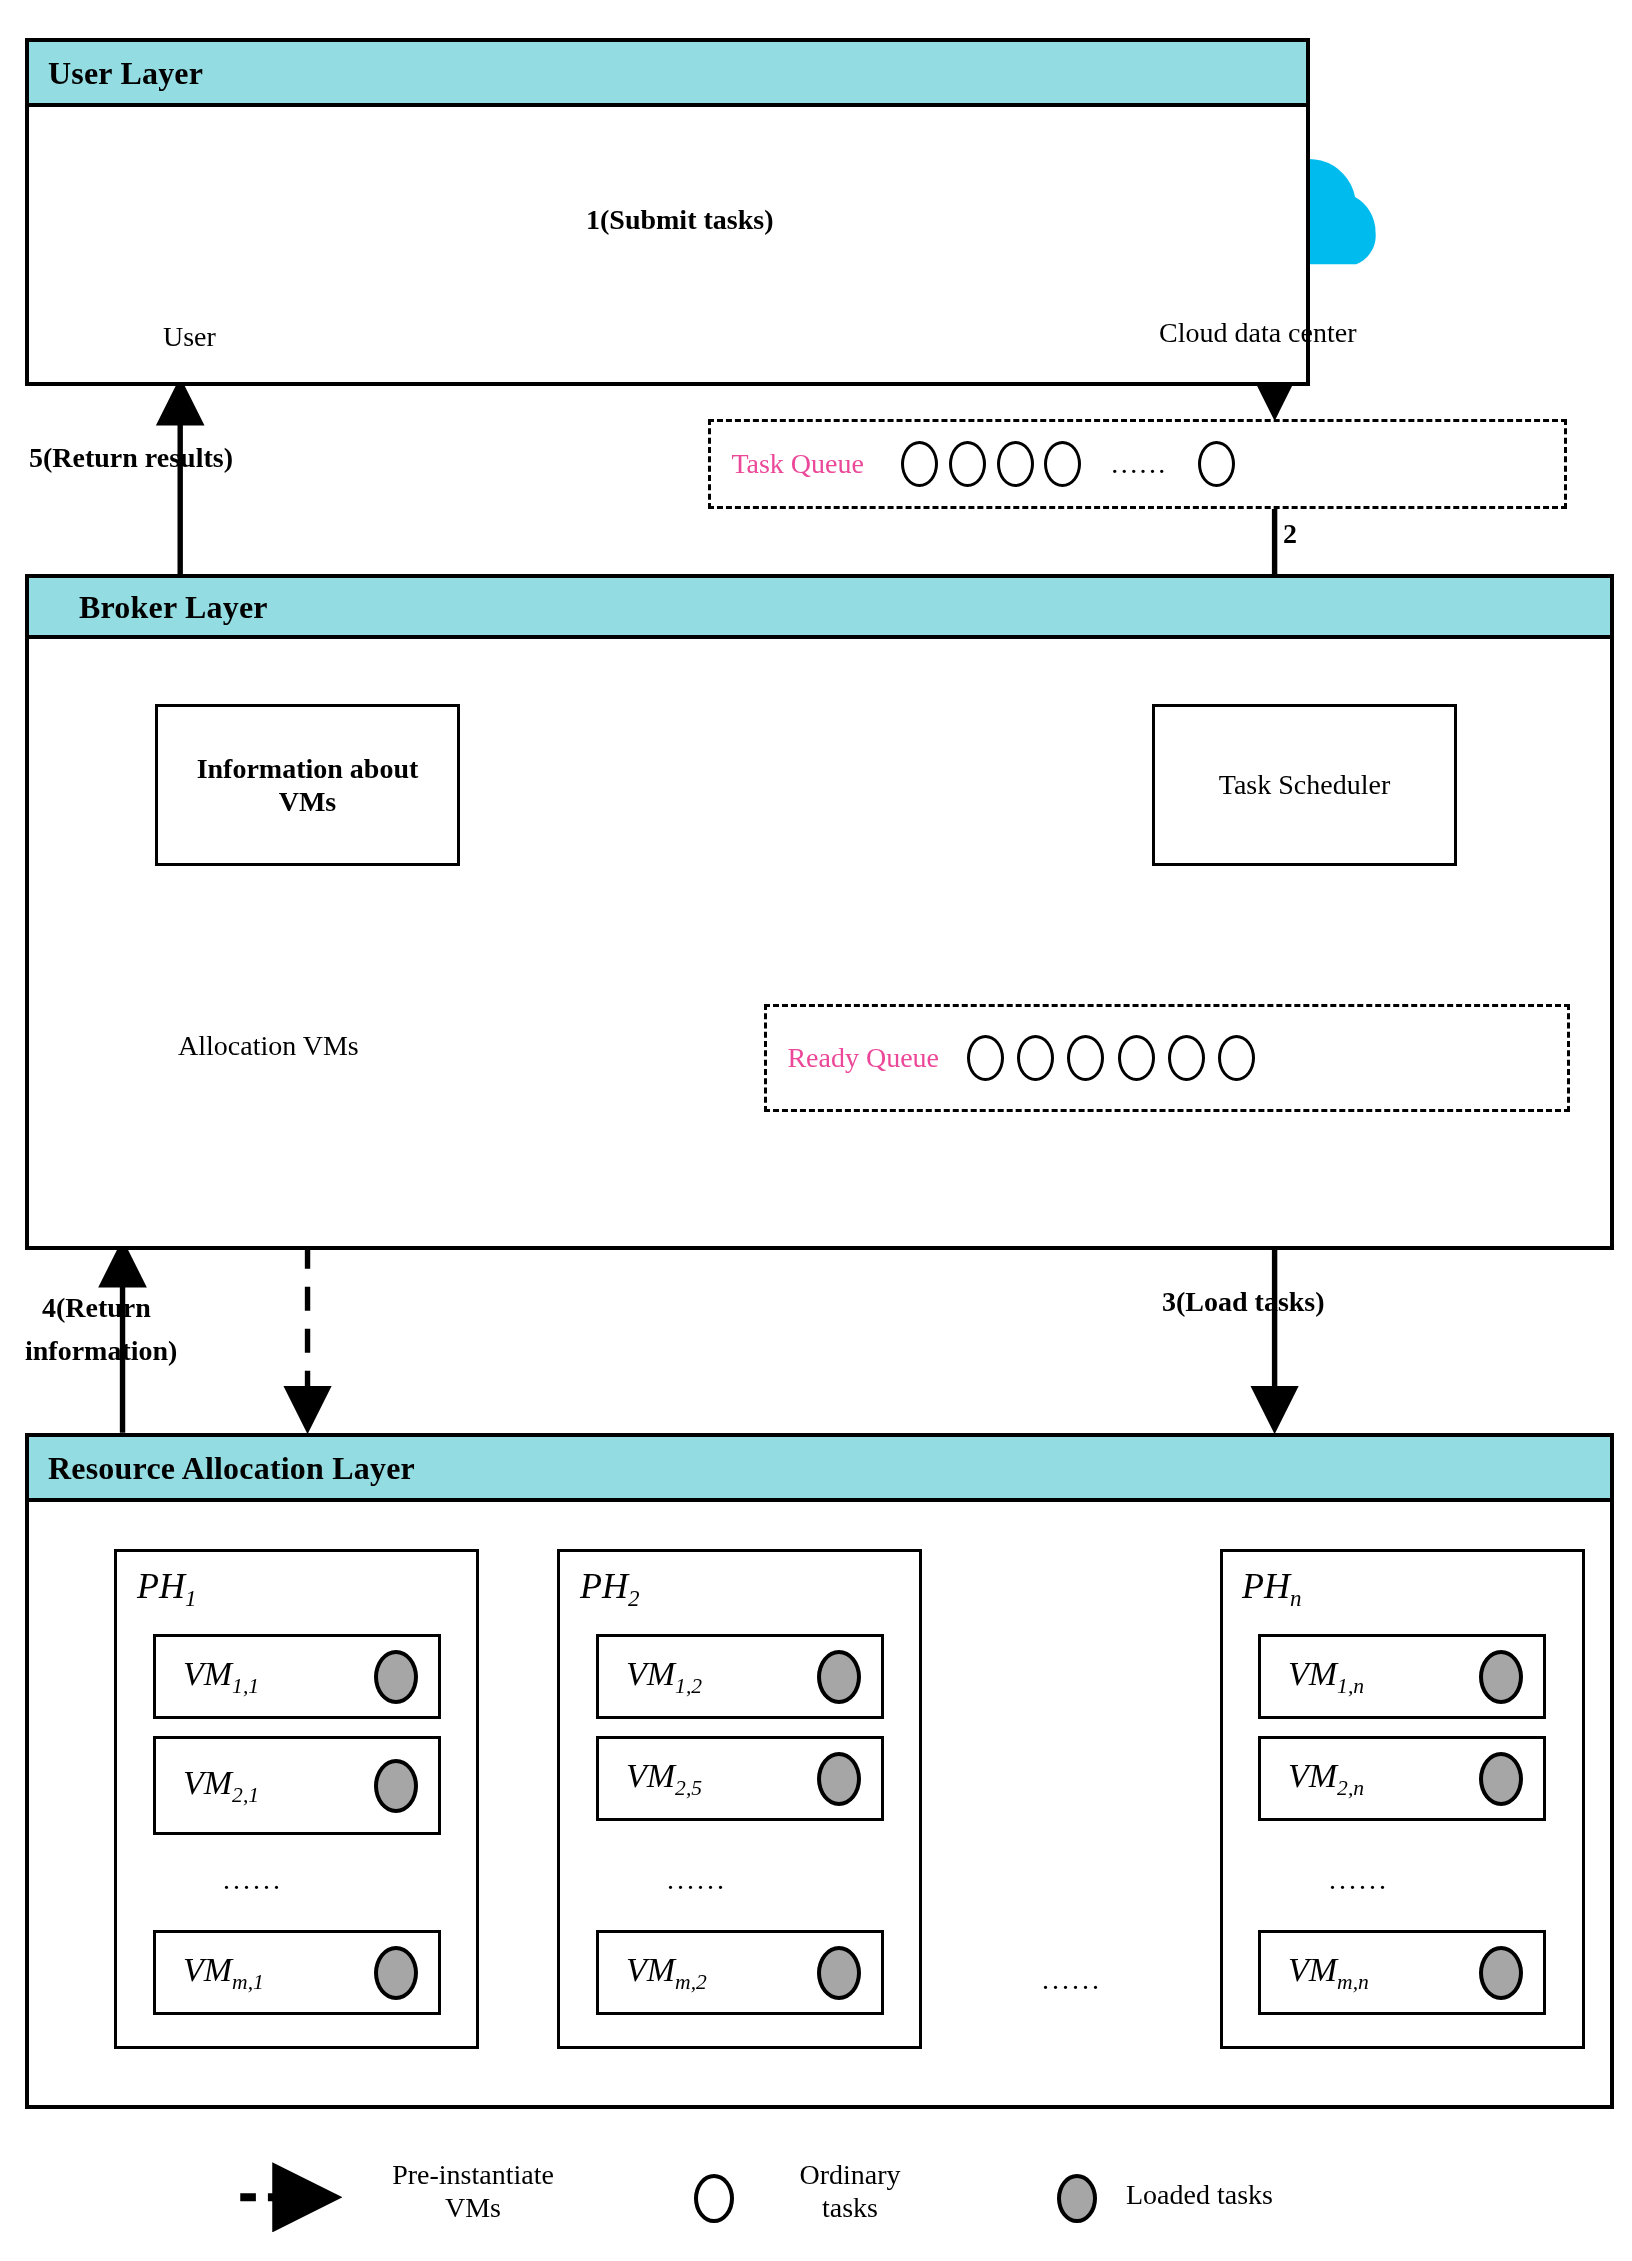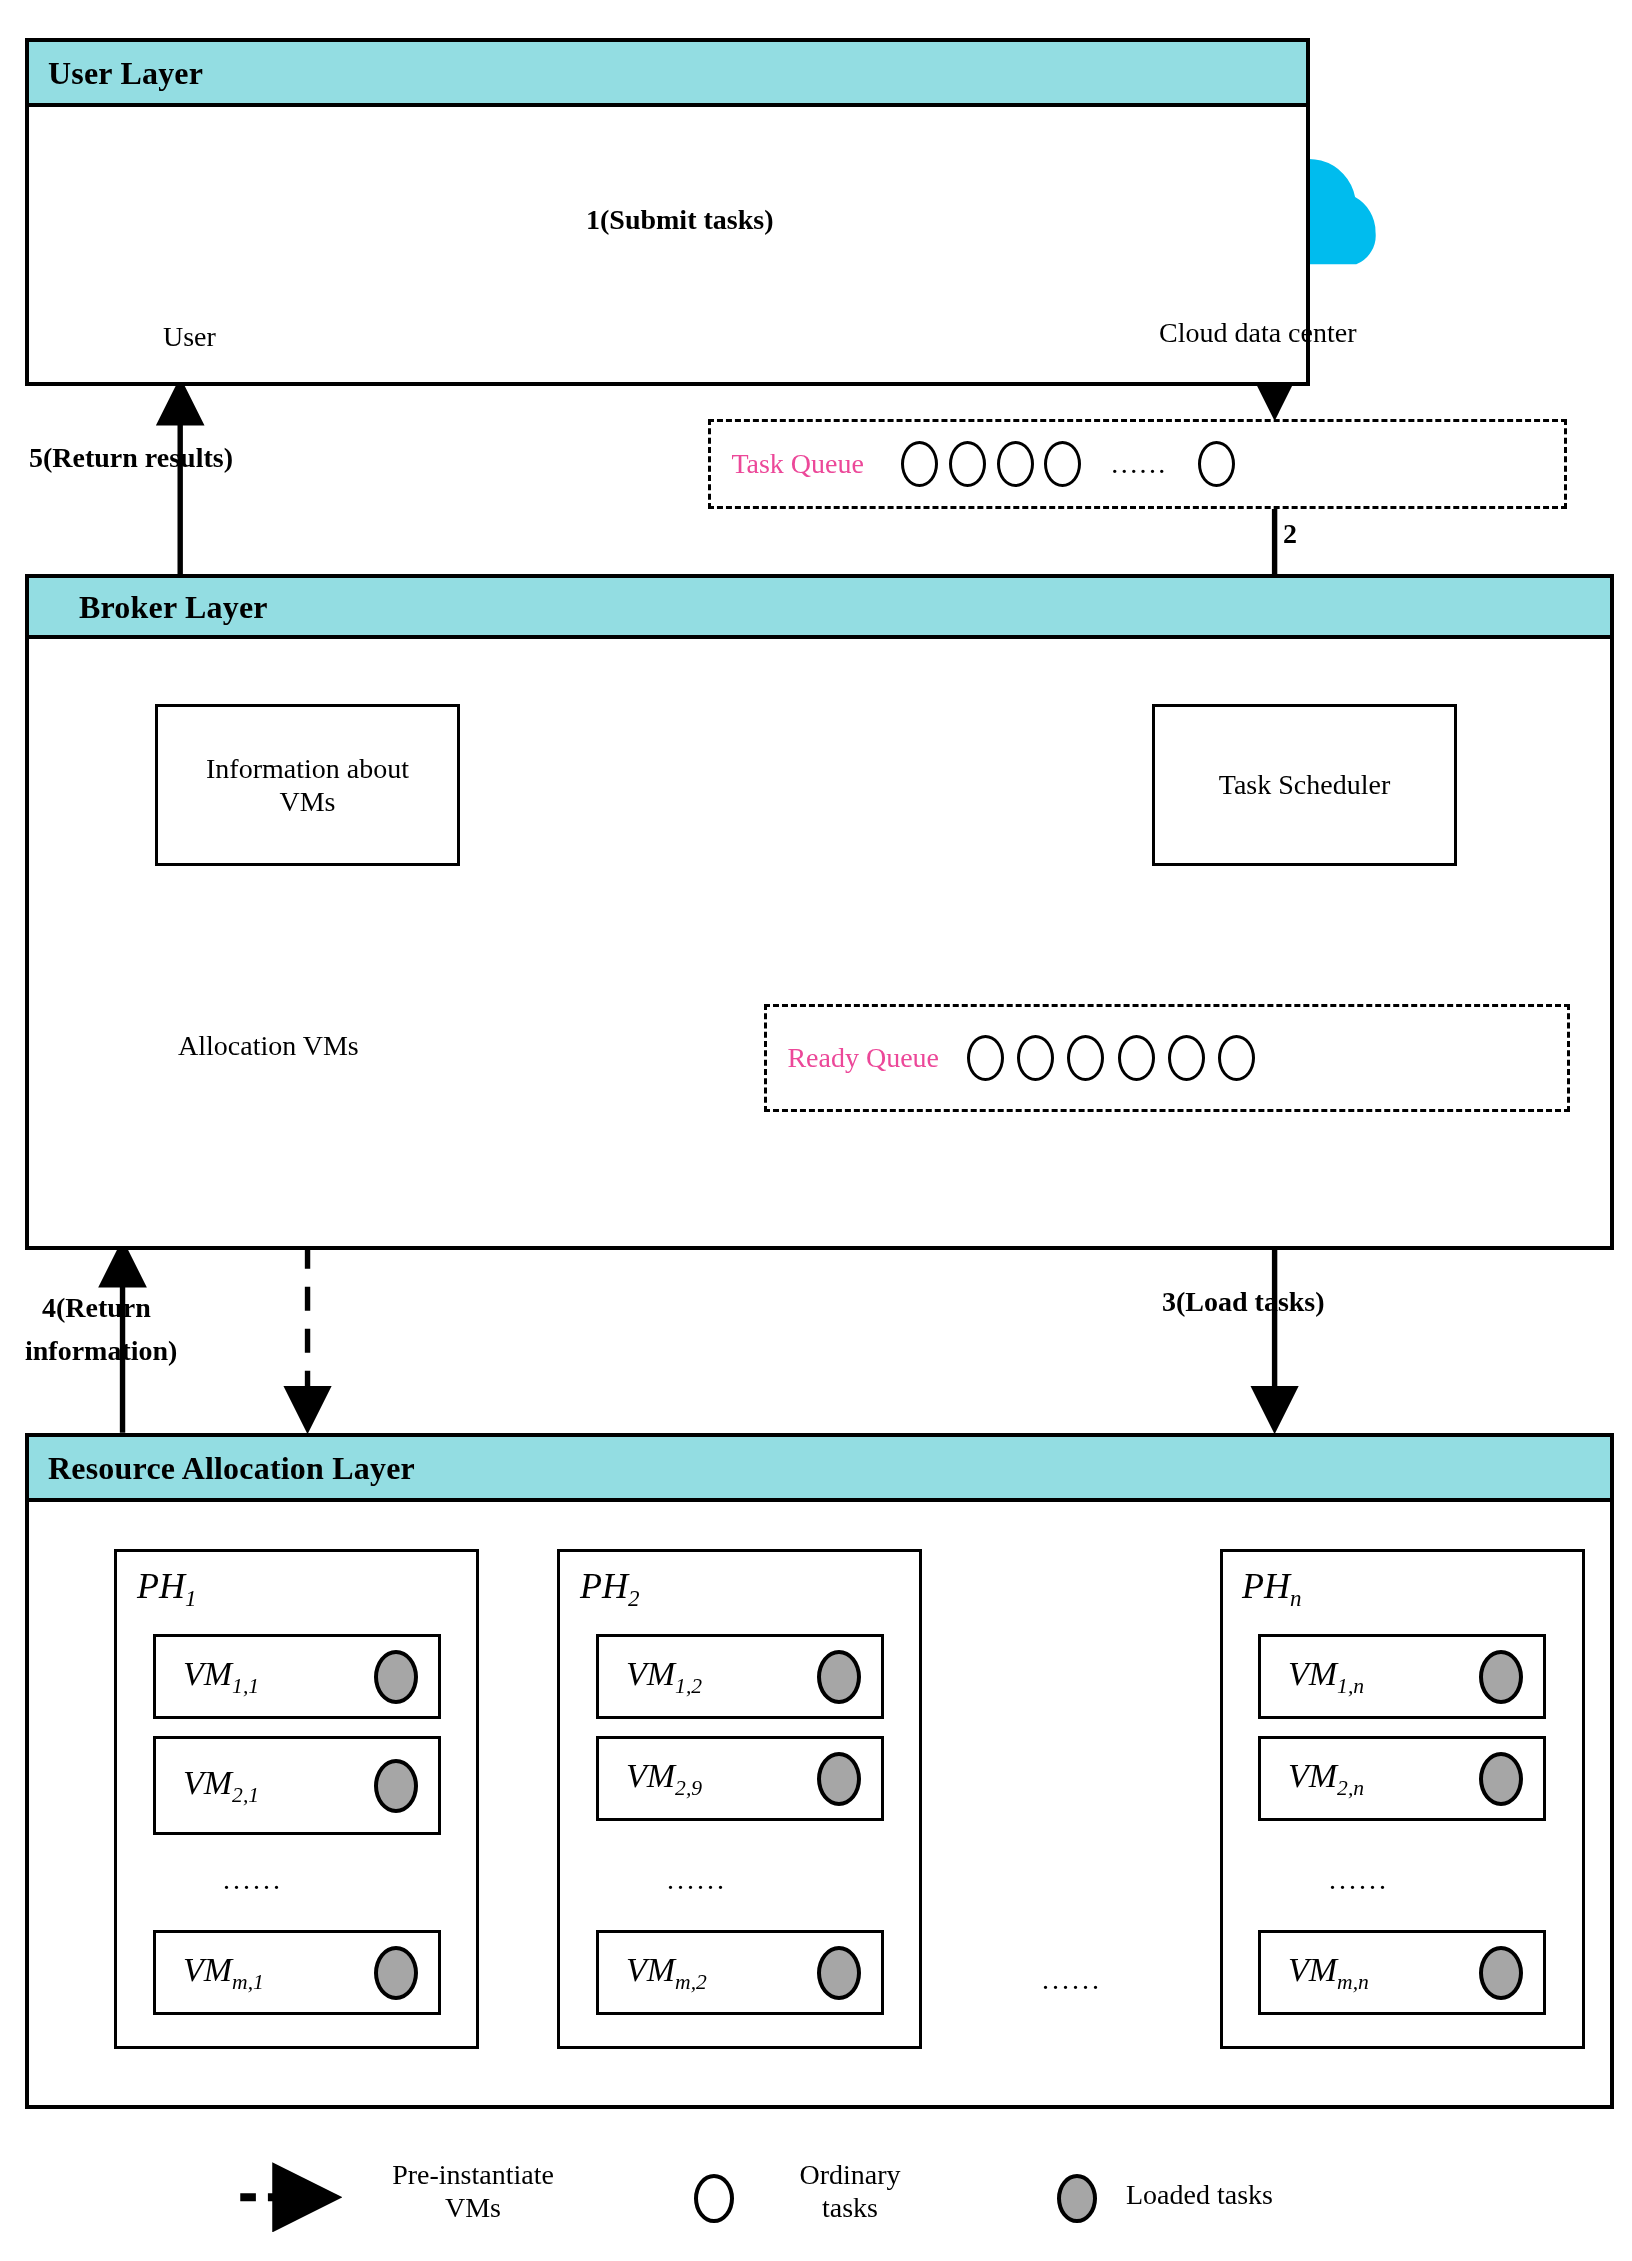--- a/index.html
+++ b/index.html
@@ -218,21 +218,21 @@
   </div>
 </div>
 <div class="lbl bold" style="left:1283px; top:518px;">2</div>
 
 <div class="layer-frame" style="left:25px; top:574px; width:1589px; height:676px;">
   <div class="layer-title-bar" style="height:61px;padding-left:31px;">
     <span class="layer-title">Broker Layer</span>
   </div>
 </div>
 
-<div class="solid-box" style="left:155px; top:704px; width:305px; height:162px; padding:0 17px;">
+<div class="solid-box" style="left:155px; top:704px; width:305px; height:162px; padding:0 17px;font-weight:bold;">
   <span>Information about VMs</span>
 </div>
 
 <div class="solid-box" style="left:1152px; top:704px; width:305px; height:162px; padding:5px 12px;">
   <span>Task Scheduler</span>
 </div>
 
 <div class="lbl" style="left:178px; top:1030px;">Allocation VMs</div>
 
 <div class="dashed-box" style="left:764px; top:1004px; width:806px; height:108px; padding:0 20.4px;">
@@ -287,21 +287,21 @@
   <span>PH</span><sub>2</sub>
 </div>
 <div class="vm-box" style="left:596px; top:1634px; width:288px; height:85px;">
   <span class="vm-name">
     <span>VM</span><sub>1,2</sub>
   </span>
   <span class="vm-disc"></span>
 </div>
 <div class="vm-box" style="left:596px; top:1736px; width:288px; height:85px;">
   <span class="vm-name">
-    <span>VM</span><sub>2,9</sub>
+    <span>VM</span><sub>2,5</sub>
   </span>
   <span class="vm-disc"></span>
 </div>
 <div class="ph-dots" style="left:667px; top:1864px;">......</div>
 <div class="vm-box" style="left:596px; top:1930px; width:288px; height:85px;">
   <span class="vm-name">
     <span>VM</span><sub>m,2</sub>
   </span>
   <span class="vm-disc"></span>
 </div>

